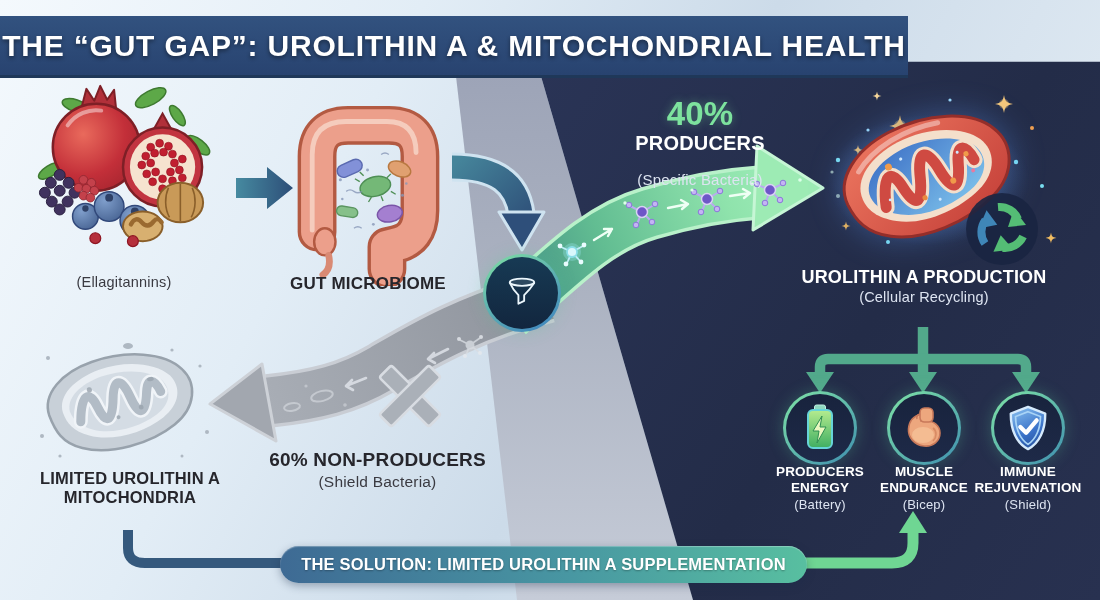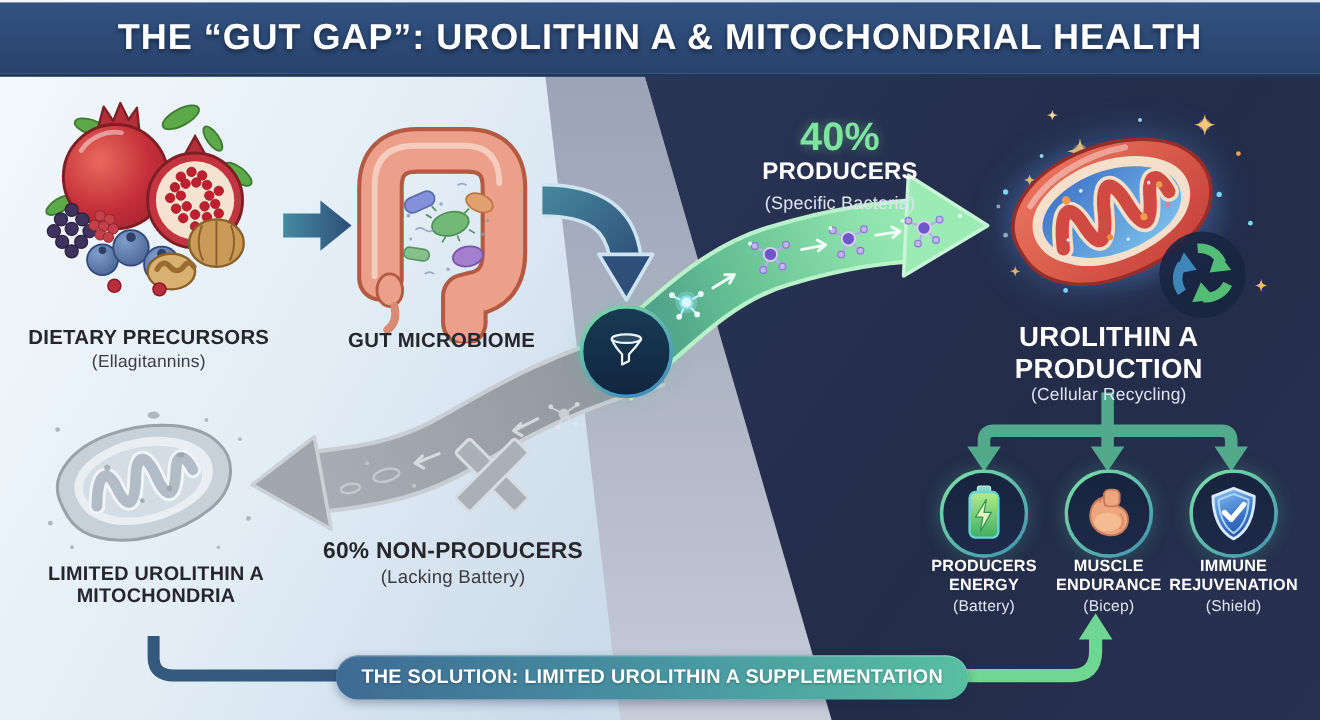--- a/index.html
+++ b/index.html
@@ -12,21 +12,21 @@
   
   .bg-light{position:absolute;inset:0;
     background:linear-gradient(118deg,#f4f9fd 0%,#e2edf6 30%,#ccdbe9 55%,#dce7f1 80%,#eef5fa 100%);}
   .bg-wedge{position:absolute;inset:0;
     clip-path:polygon(41.3% 10.3%,48.8% 10.3%,63% 100%,47% 100%);
     background:linear-gradient(180deg,#989fb4 0%,#aab1c0 45%,#c6ccd8 100%);}
   .bg-dark{position:absolute;inset:0;
     clip-path:polygon(48.8% 10.3%,100% 10.3%,100% 100%,63% 100%);
     background:linear-gradient(125deg,#343f61 0%,#2a3456 38%,#232c48 72%,#283150 100%);}
   
-  .title-bar{position:absolute;left:0;top:2px;width:1100px;height:62px;z-index:6;
+  .title-bar{position:absolute;left:0;top:16px;width:908px;height:62px;z-index:6;
     background:linear-gradient(180deg,#32527f 0%,#284370 100%);
     border-bottom:3px solid #1f3859;box-sizing:border-box;
     display:flex;align-items:center;justify-content:center;}
   .title-bar h1{margin:0;color:#fff;font-size:30px;font-weight:bold;letter-spacing:.8px;
     text-shadow:0 2px 4px rgba(0,0,0,.45);}
   
   .lbl{position:absolute;text-align:center;line-height:1.16;letter-spacing:.2px;z-index:4;}
   .dark-txt{color:#26262c;font-weight:bold;}
   .dark-sub{color:#3a3a41;font-weight:normal;}
   .white-txt{color:#ffffff;font-weight:bold;}
@@ -498,42 +498,41 @@
             <stop offset="1" stop-color="#2c5aa8"></stop>
           </linearGradient>
         </defs>
       <path d="M 24,4 L 42,11 C 42,28 36,42 24,48 C 12,42 6,28 6,11 Z" fill="url(#gS)" stroke="#d5eafc" stroke-width="2.5" stroke-linejoin="round"></path>
       <path d="M 24,9 L 37,14 C 37,27 32,38 24,43 C 16,38 11,27 11,14 Z" fill="none" stroke="#a9d4f6" stroke-width="1.8"></path>
       <path d="M 16,25 L 22,31 L 33,18" fill="none" stroke="#ffffff" stroke-width="4.5" stroke-linecap="round" stroke-linejoin="round"></path>
     </svg>
   </div>
 
   <div class="lbl" style="left:18px;top:272px;width:212px;">
-    <div class="dark-txt" style="font-size:17px;">DIETARY PRECURSORS</div>
     <div class="dark-sub" style="font-size:14.5px;margin-top:2px;">(Ellagitannins)</div>
   </div>
 
   <div class="lbl" style="left:268px;top:274px;width:200px;">
     <div class="dark-txt" style="font-size:17px;">GUT MICROBIOME</div>
   </div>
 
   <div class="lbl" style="left:600px;top:97px;width:200px;">
     <div style="font-size:33px;font-weight:bold;color:#7de39e;line-height:1;text-shadow:0 0 10px rgba(125,227,158,.4);">40%</div>
     <div class="white-txt" style="font-size:20px;margin-top:2px;">PRODUCERS</div>
-    <div class="white-sub" style="font-size:15px;margin-top:6px;">(Specific Bacteria)</div>
+    <div class="white-sub" style="font-size:15px;margin-top:16px;">(Specific Bacteria)</div>
   </div>
 
   <div class="lbl" style="left:793px;top:267px;width:262px;">
-    <div class="white-txt" style="font-size:23px;">UROLITHIN A PRODUCTION</div>
+    <div class="white-txt" style="font-size:18px;">UROLITHIN A PRODUCTION</div>
     <div class="white-sub" style="font-size:14.5px;margin-top:1px;">(Cellular Recycling)</div>
   </div>
 
   <div class="lbl" style="left:255px;top:449px;width:245px;">
     <div class="dark-txt" style="font-size:19px;">60% NON-PRODUCERS</div>
-    <div class="dark-sub" style="font-size:15.5px;margin-top:2px;">(Lacking Battery)</div>
+    <div class="dark-sub" style="font-size:15.5px;margin-top:2px;">(Shield Bacteria)</div>
   </div>
 
   <div class="lbl" style="left:22px;top:469px;width:216px;">
     <div class="dark-txt" style="font-size:16.5px;">LIMITED UROLITHIN A</div>
     <div class="dark-txt" style="font-size:16.5px;">MITOCHONDRIA</div>
   </div>
 
   <div class="lbl" style="left:755px;top:464px;width:130px;">
     <div class="white-txt" style="font-size:13.5px;">PRODUCERS</div>
     <div class="white-txt" style="font-size:13.5px;">ENERGY</div>

